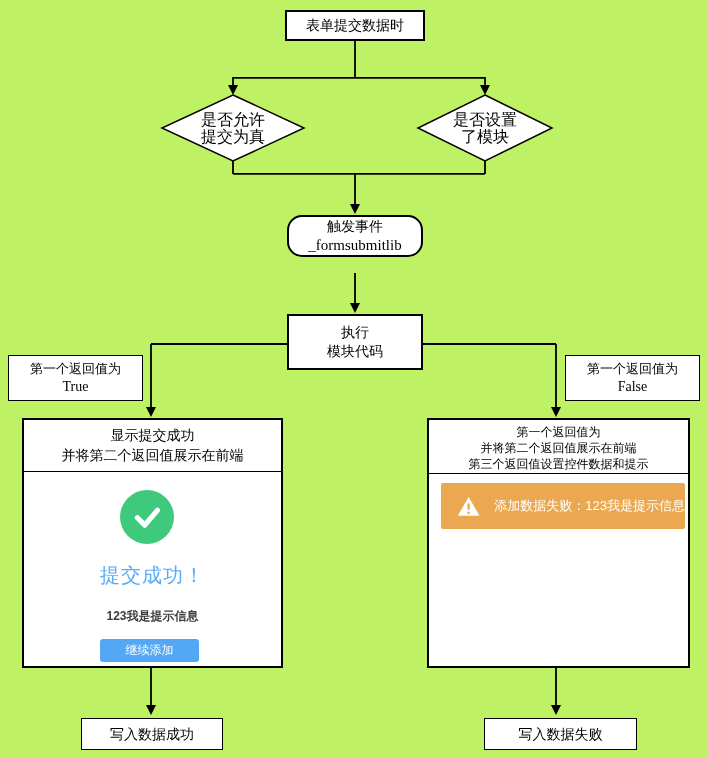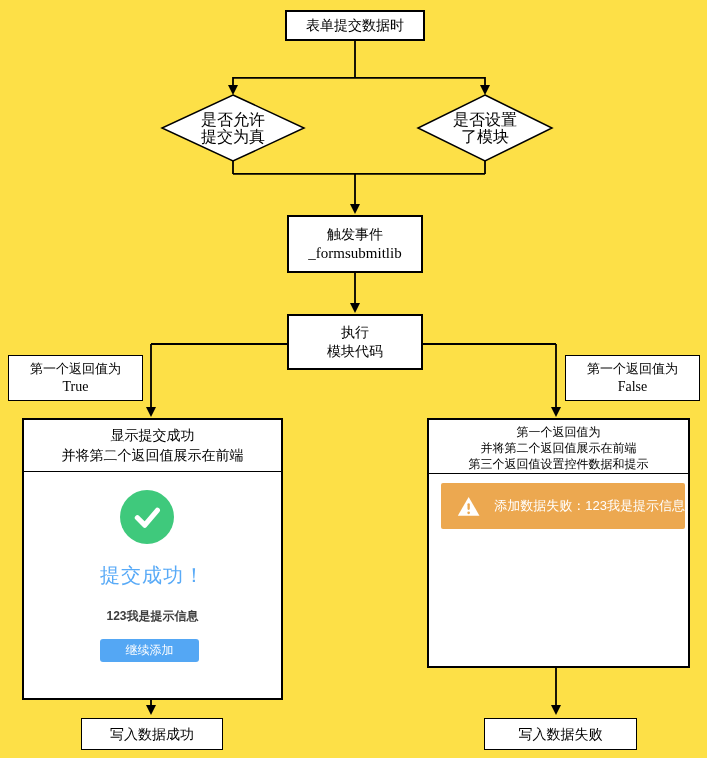--- a/index.html
+++ b/index.html
@@ -5,21 +5,21 @@
   :root{
     --line:#000000;
     --success-green:#3fc97c;
     --title-blue:#58aaf7;
     --button-blue:#54a7f4;
     --alert-orange:#eca850;
     --message-gray:#3c3c3c;
   }
   *{box-sizing:border-box;margin:0;padding:0;}
   body{background:#ffffff;font-family:"Liberation Serif",serif;}
-  .stage{position:relative;width:707px;height:758px;background:#fde047;overflow:hidden;}
+  .stage{position:relative;width:707px;height:758px;background:#bef264;overflow:hidden;}
   .svg-layer{position:absolute;left:0;top:0;width:707px;height:758px;}
   .node{position:absolute;background:#ffffff;border:2px solid #000;display:flex;flex-direction:column;
         align-items:center;justify-content:center;text-align:center;color:#000;}
   .thin{border-width:1px;}
   .fs14{font-size:14px;line-height:19px;}
   .fs13{font-size:13px;line-height:18px;}
   .diamond-label{position:absolute;display:flex;flex-direction:column;align-items:center;justify-content:center;
         text-align:center;font-size:16px;line-height:17px;color:#000;}
   .panel{position:absolute;background:#ffffff;border:2px solid #000;}
   .panel-header{position:absolute;left:0;right:0;top:0;display:flex;flex-direction:column;align-items:center;
@@ -77,40 +77,40 @@
 
   <div class="diamond-label" style="left:163px;top:99px;width:140px;height:58px;">
     <span>是否允许</span>
     <span>提交为真</span>
   </div>
   <div class="diamond-label" style="left:418px;top:99px;width:134px;height:58px;">
     <span>是否设置</span>
     <span>了模块</span>
   </div>
 
-  <div class="node fs14" style="left:287px;top:215px;width:136px;height:58px;">
+  <div class="node fs14" style="left:287px;top:215px;width:136px;height:42px;border-radius:15px;">
     <span>触发事件</span>
     <span style="font-size:15px;">_formsubmitlib</span>
   </div>
 
   <div class="node fs14" style="left:287px;top:314px;width:136px;height:56px;">
     <span>执行</span>
     <span>模块代码</span>
   </div>
 
   <div class="node thin fs13" style="left:8px;top:355px;width:135px;height:46px;">
     <span>第一个返回值为</span>
     <span style="font-size:14px;">True</span>
   </div>
   <div class="node thin fs13" style="left:565px;top:355px;width:135px;height:46px;">
     <span>第一个返回值为</span>
     <span style="font-size:14px;">False</span>
   </div>
 
-  <div class="panel" style="left:22px;top:418px;width:261px;height:282px;text-decoration:underline;">
+  <div class="panel" style="left:22px;top:418px;width:261px;height:250px;text-decoration:underline;">
     <div class="panel-header sp-header">
       <span>显示提交成功</span>
       <span>并将第二个返回值展示在前端</span>
     </div>
     <div class="check-badge">
       <svg width="40" height="40" viewBox="0 0 54 54" xmlns="http://www.w3.org/2000/svg">
         <polyline points="14,28 24,38 41,18" fill="none" stroke="#ffffff" stroke-width="7" stroke-linecap="round" stroke-linejoin="round"></polyline>
       </svg>
     </div>
     <div class="sp-title">提交成功！</div>

